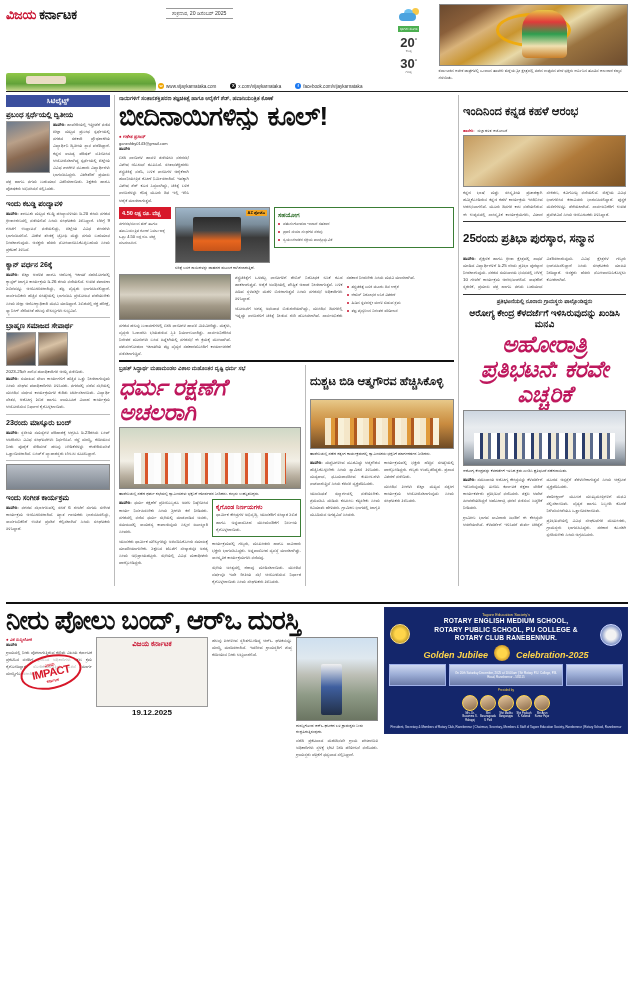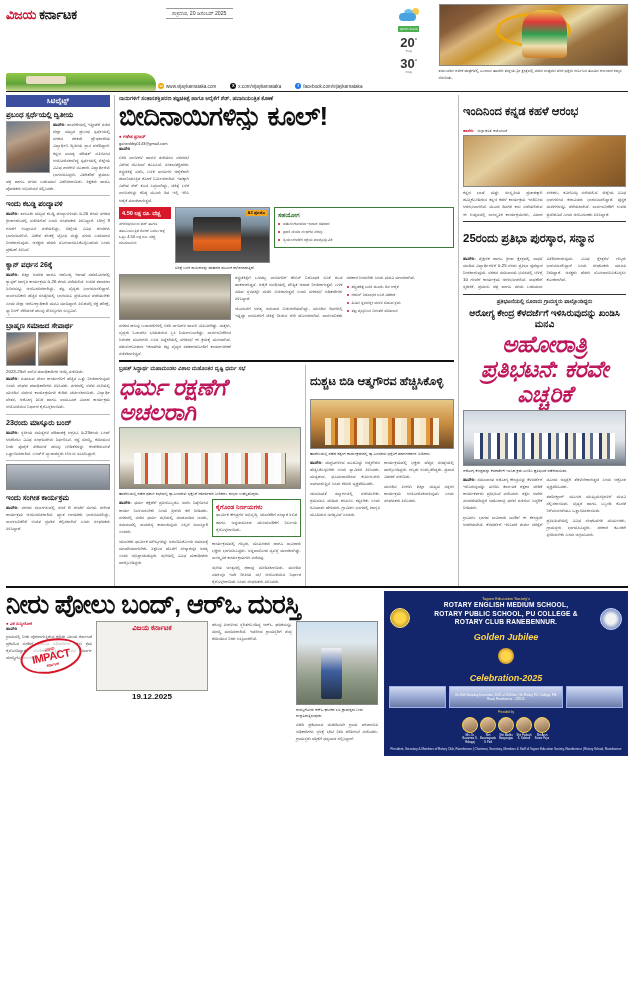--- a/index.html
+++ b/index.html
@@ -129,21 +129,21 @@
   .ph-satsang { height: 50px; background: linear-gradient(to bottom,#e8c98a 0%,#d8a85f 25%,#c98b3f 50%,#9c6b33 75%,#6e4a24 100%); }
   .ph-satsang:after { content:""; position:absolute; left:10%; bottom:6%; width:80%; height:56%;
     background: repeating-linear-gradient(to right,#f4e6c8 0 6px,#e09a3a 6px 10px,#b05a20 10px 13px,#f8f0d8 13px 19px); }
   .ph-meeting { height: 56px; background: linear-gradient(to bottom,#cdd6e0 0%,#e9ecef 30%,#dfe3e8 55%,#9aa3ad 85%,#6f7780 100%); }
   .ph-meeting:after { content:""; position:absolute; left:6%; bottom:10%; width:88%; height:48%;
     background: repeating-linear-gradient(to right,#ffffff 0 6px,#2c3e6b 6px 9px,#f0ead8 9px 14px,#5b6b8c 14px 17px); }
 
   .caption-sm { font-size: 4px; line-height: 1.5; color: #222; margin-top: 2px; }
 
   
-  .bottom-sec { margin-top: 0; border-top: 2px solid #111; padding-top: 3px; }
+  .bottom-sec { margin-top: 16px; border-top: 2px solid #111; padding-top: 3px; }
   .impact-wrap { position: relative; }
   .impact-stamp { position: absolute; left: 14px; top: 18px; width: 62px; height: 34px;
     border: 2px solid #d7182a; border-radius: 50%; transform: rotate(-12deg);
     display:flex; flex-direction:column; align-items:center; justify-content:center; background: rgba(255,255,255,0.55); }
   .impact-top { font-size: 4.2px; color:#d7182a; font-weight:bold; }
   .impact-mid { font-size: 11px; color:#d7182a; font-weight:bold; letter-spacing:-0.5px; line-height:1; }
   .impact-bot { font-size: 4.2px; color:#d7182a; font-weight:bold; }
   .clip-img { width: 100%; height: 70px; border: 0.5px solid #999; background: #f3f1ec; position: relative; overflow:hidden; }
   .clip-head { text-align:center; font-size:7px; font-weight:bold; color:#c8102e; padding-top:2px; }
   .clip-cols { display:flex; gap:2px; padding: 2px; }
@@ -487,21 +487,21 @@
       </div>
 
       <div style="flex:1;">
         <div class="ad">
           <div class="ad-emblem-l"></div>
           <div class="ad-emblem-r"></div>
           <div class="ad-soc">Tagore Education Society's</div>
           <div class="ad-t1">ROTARY ENGLISH MEDIUM SCHOOL,</div>
           <div class="ad-t1">ROTARY PUBLIC SCHOOL, PU COLLEGE &amp;</div>
           <div class="ad-t1">ROTARY CLUB RANEBENNUR.</div>
-          <div style="display:flex;align-items:center;justify-content:center;gap:6px;margin-top:2px;flex-direction:column;">
+          <div style="display:flex;align-items:center;justify-content:center;gap:6px;margin-top:2px;">
             <span class="ad-gold">Golden Jubilee</span>
             <span style="width:16px;height:16px;border-radius:50%;background:radial-gradient(circle,#ffd54a 40%,#a06010 100%);display:inline-block;"></span>
             <span class="ad-gold">Celebration-2025</span>
           </div>
           <div class="ad-bldg">
             <div></div>
             <div style="flex:2;display:flex;align-items:center;justify-content:center;font-size:3px;color:#fff;text-align:center;padding:1px;">On 20th Saturday December, 2025 at 10.00am | Sri Rotary P.U. College, P.B. Road, Ranebennur - 581115</div>
             <div></div>
           </div>
           <div style="font-size:3px;text-align:center;color:#ffd54a;margin-top:2px;">Presided by</div>

